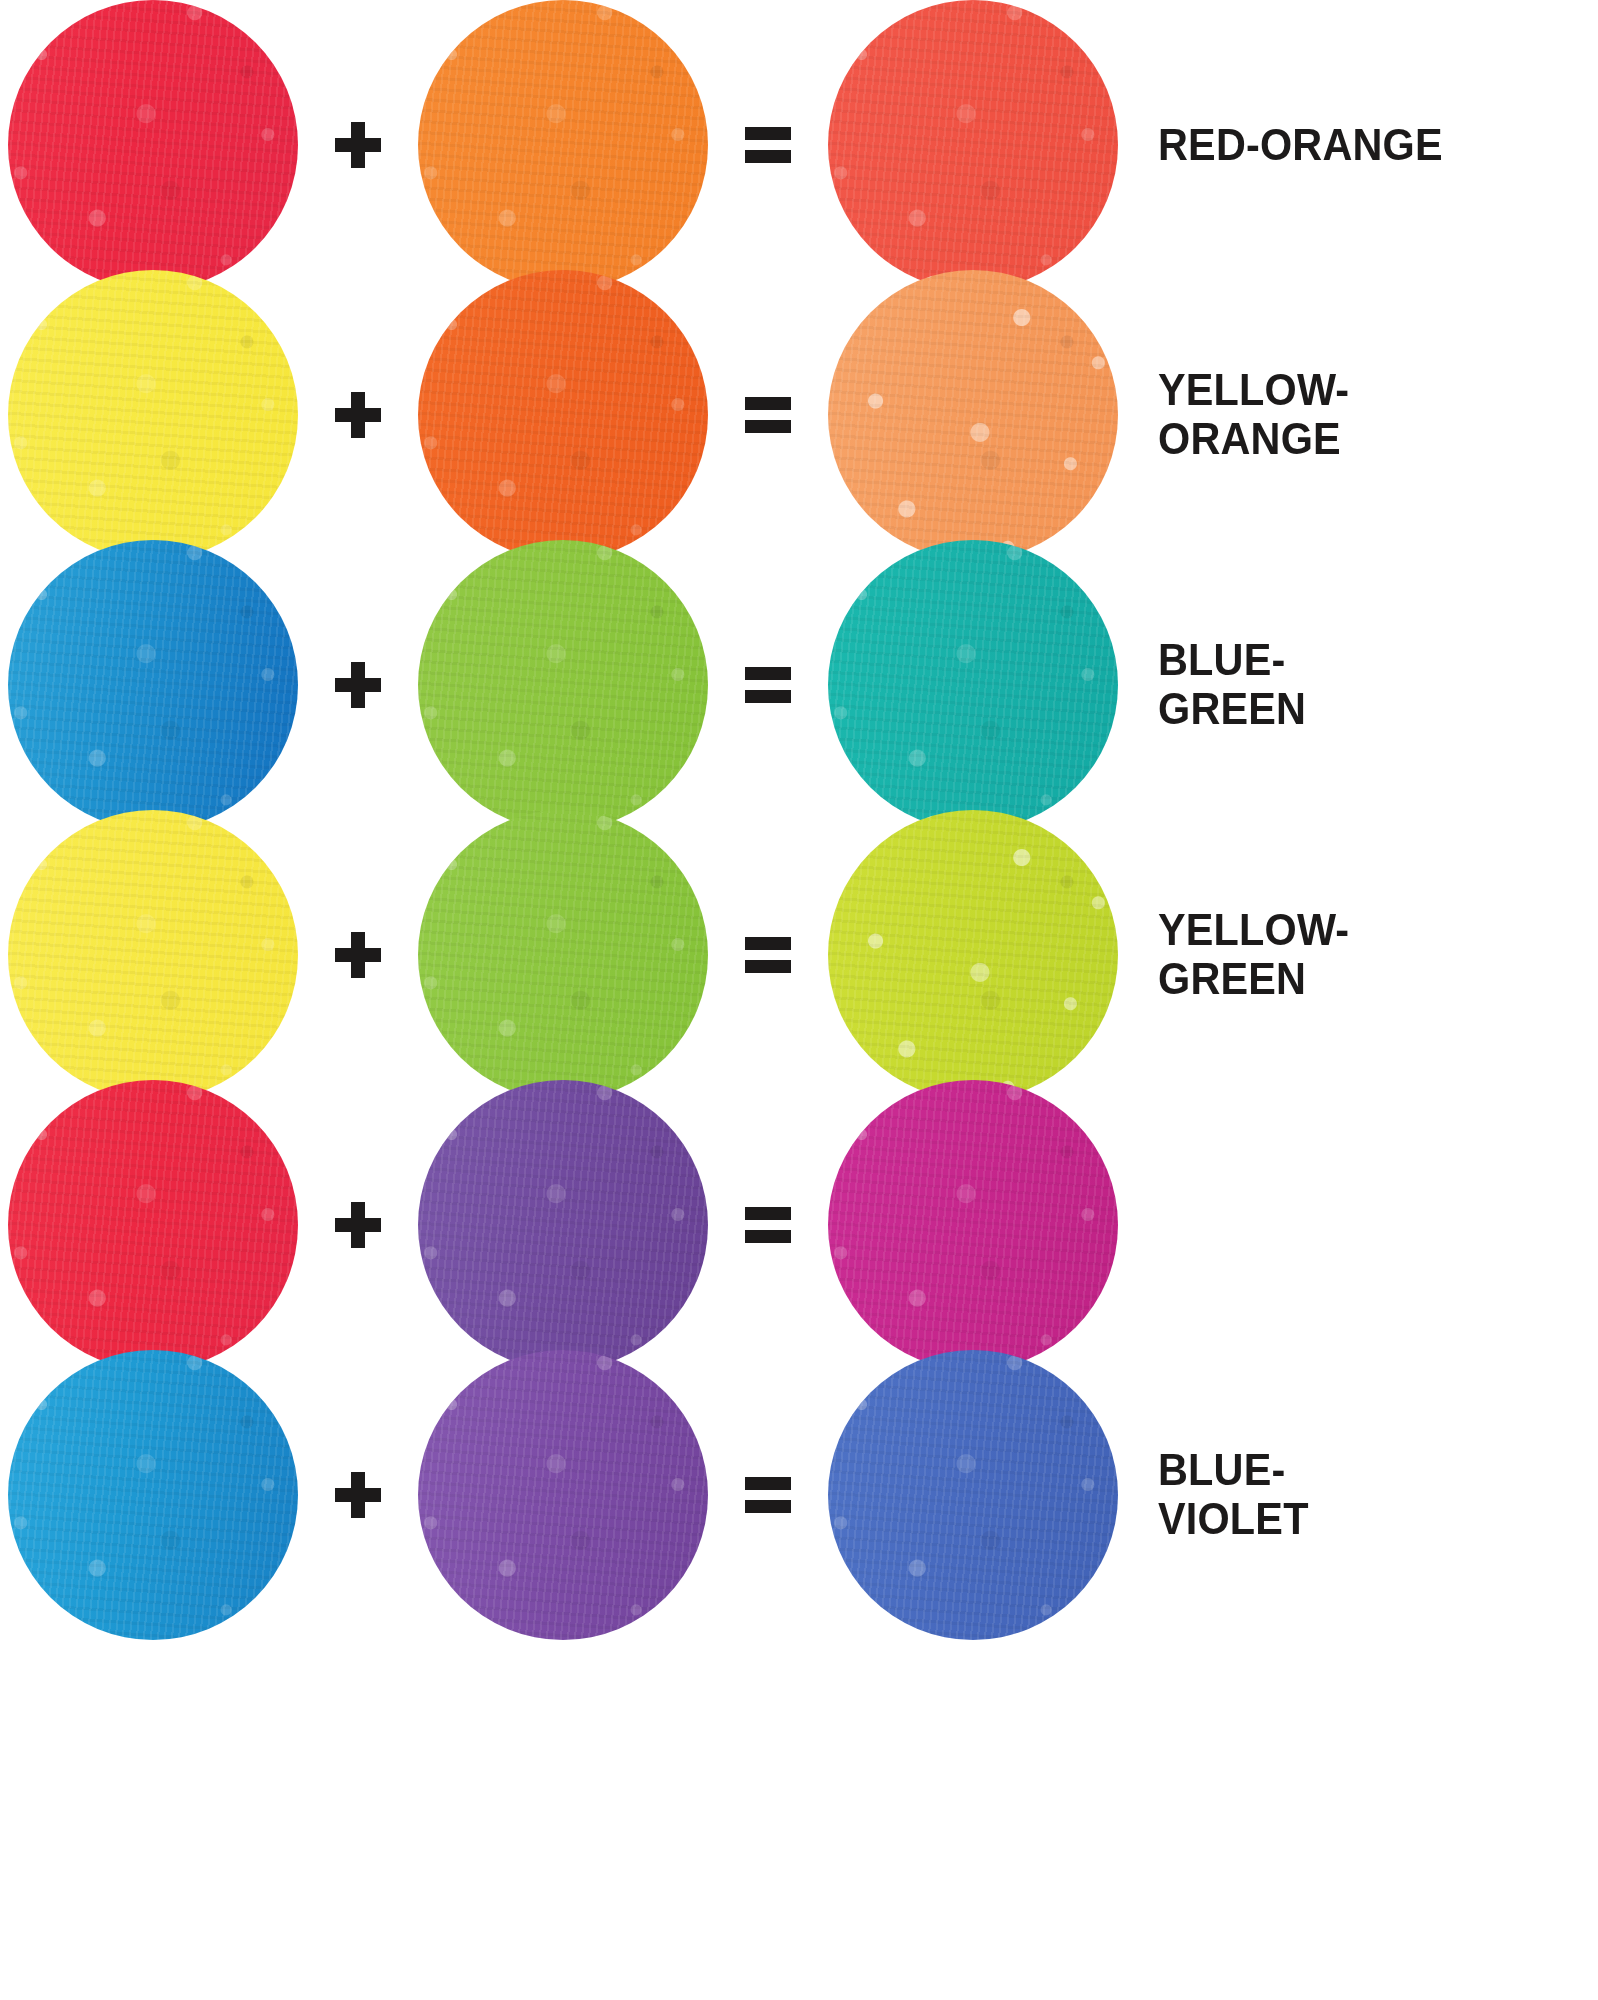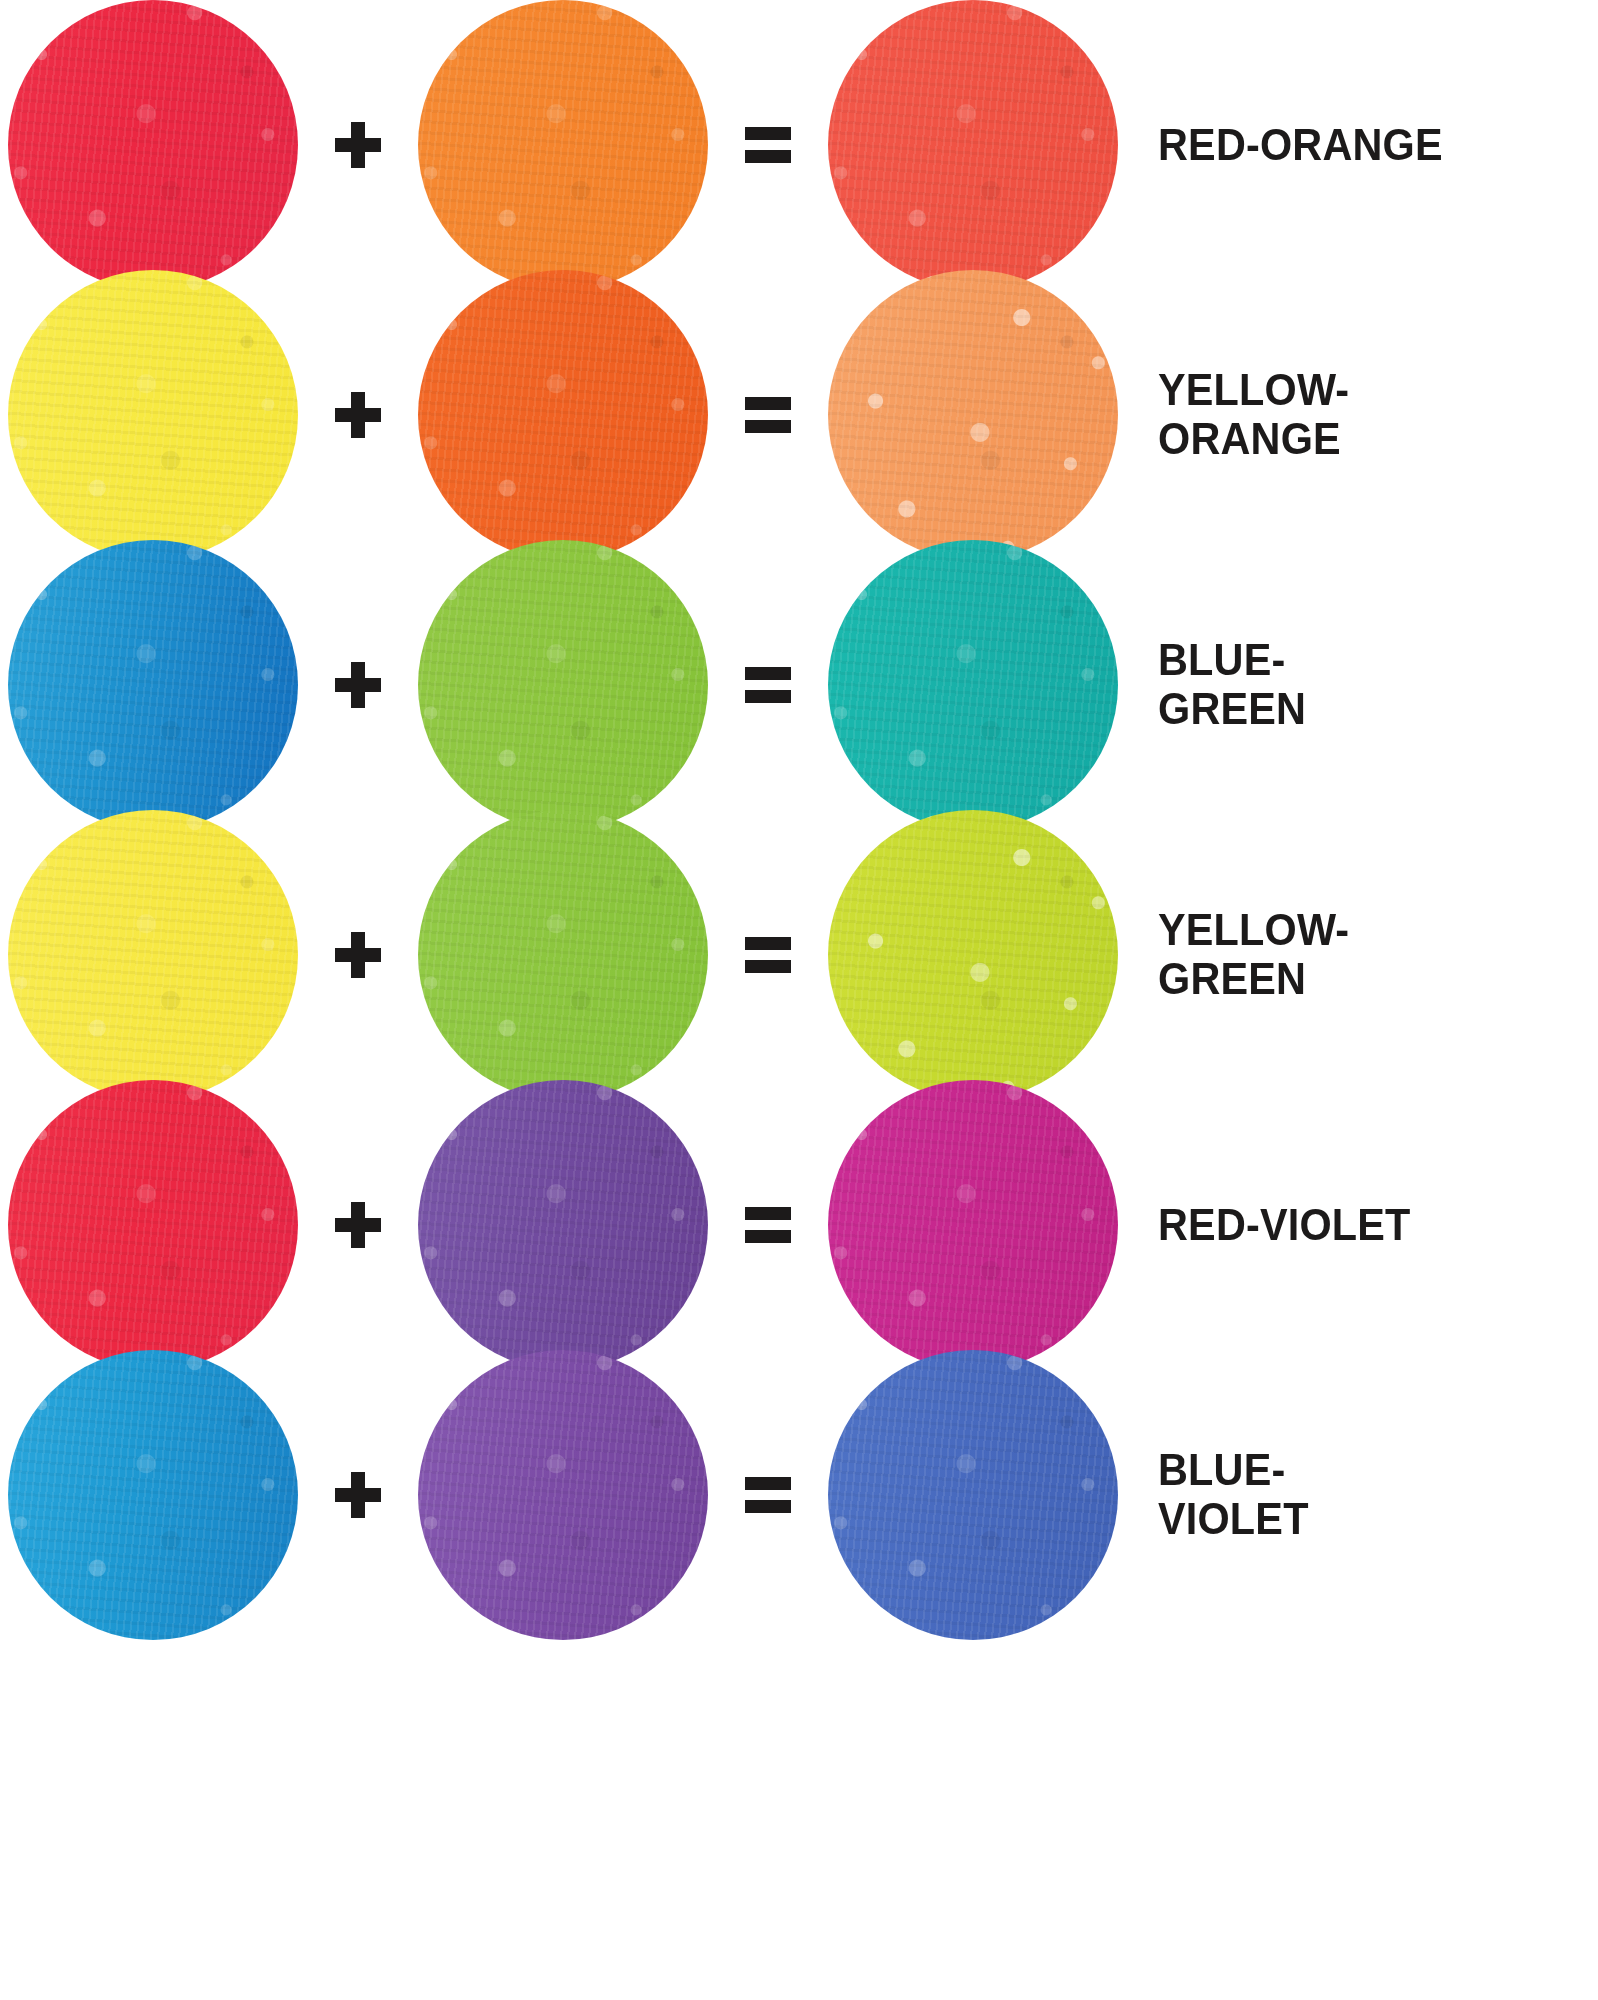--- a/index.html
+++ b/index.html
@@ -354,23 +354,20 @@
     <div class="op">
       <span class="op-equals"></span>
     </div>
     <div class="slot">
       <div class="circle" id="c4r" title="RED-VIOLET" style="background: linear-gradient(100deg, rgb(203, 45, 149) 0%, rgb(198, 38, 140) 50%, rgb(191, 34, 133) 100%);">
         <span class="tex-a"></span>
         <span class="tex-b"></span>
         <span class="tex-c"></span>
       </div>
     </div>
-    <div class="label-cell">
-      <div class="label">RED-VIOLET</div>
-    </div>
   </div>
 
   <div class="row" style="top:1340px;">
     <div class="spacer-left"></div>
     <div class="slot">
       <div class="circle" id="c5a" title="BLUE" style="background: linear-gradient(100deg, rgb(42, 167, 220) 0%, rgb(30, 154, 211) 40%, rgb(24, 128, 197) 100%);">
         <span class="tex-a"></span>
         <span class="tex-b"></span>
         <span class="tex-c"></span>
       </div>

